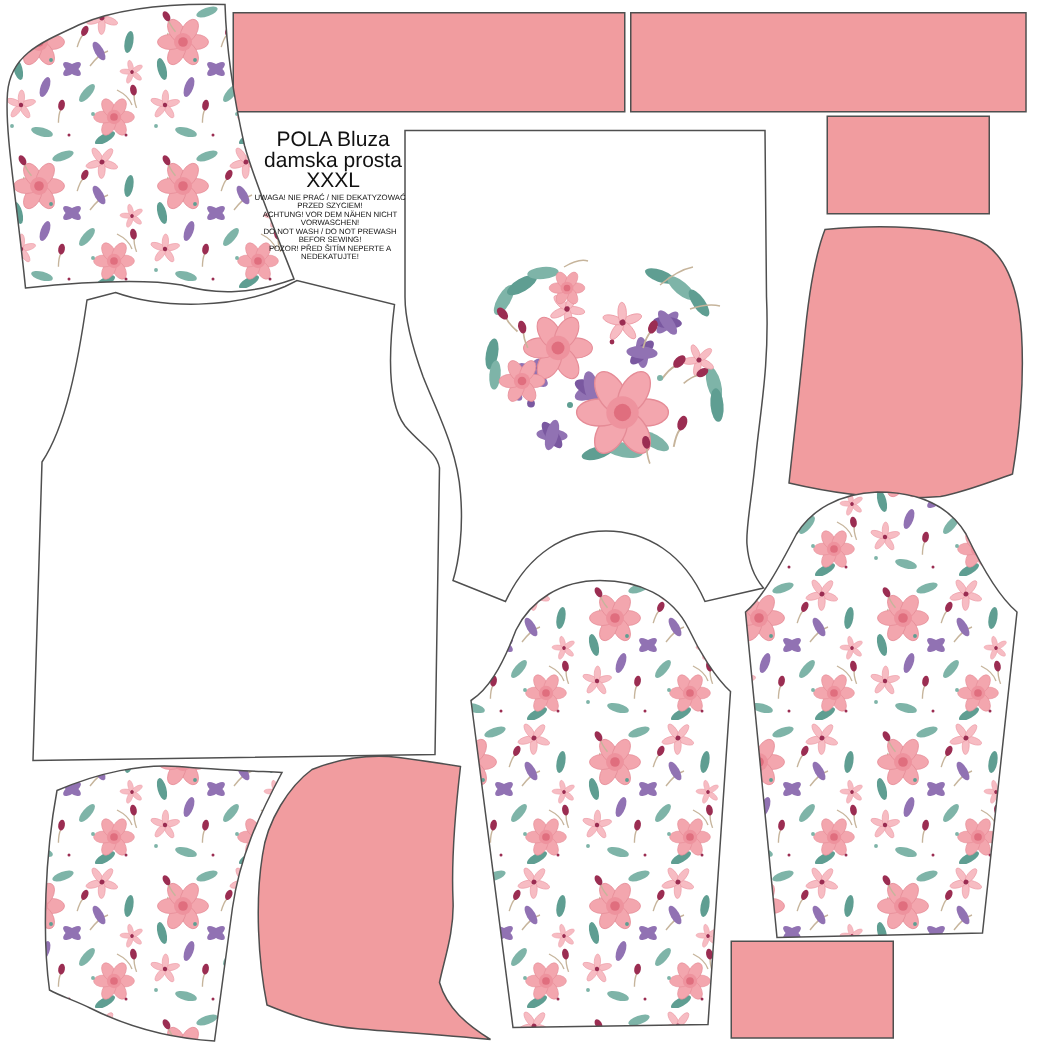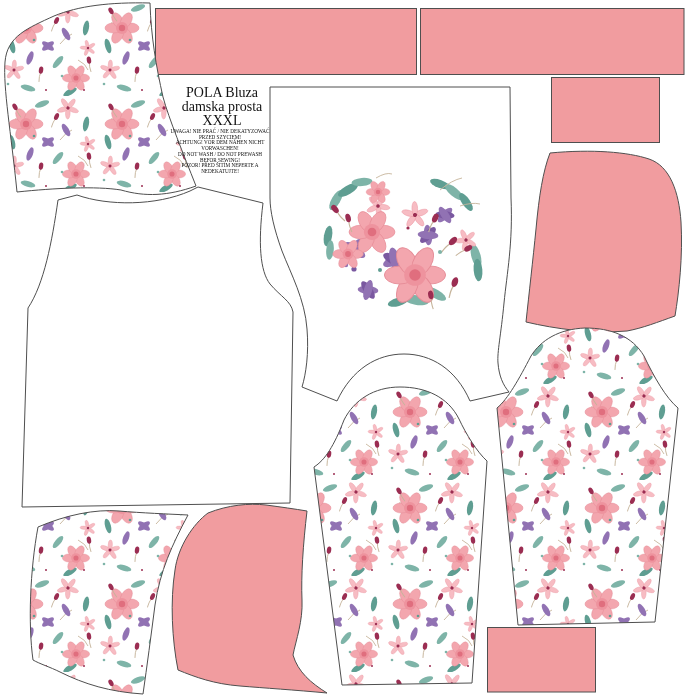--- a/index.html
+++ b/index.html
@@ -1,17 +1,17 @@
 <!DOCTYPE html>
 <html style="--background: #ffffff; --fabric-pink: #f19c9f; --outline-gray: #4f4f4f; --rose-pink: #f3a6ae; --rose-deep: #e06e7e; --floral-purple: #9172b3; --floral-teal: #7eb4a8; --floral-burgundy: #9b2d52;"><head>
 <meta charset="utf-8">
 <style>
   html,body{margin:0;padding:0;background:#ffffff;}
   .stage{position:relative;width:700px;height:700px;background:var(--background,#fff);overflow:hidden;
-         font-family:Liberation Serif, serif;}
+         font-family:Liberation Sans, sans-serif;}
   svg{display:block;}
   .piece-outline{stroke:var(--outline-gray,#4f4f4f);stroke-width:1;}
   .pink-piece{fill:var(--fabric-pink,#f19c9f);}
   .white-piece{fill:#ffffff;}
   .floral-piece{fill:url(#floralPattern);}
   .rose-petal{fill:var(--rose-pink,#f3a6ae);stroke:#e58b96;stroke-width:.5;}
   .rose-mid{fill:#ee939e;}
   .rose-core{fill:var(--rose-deep,#e06e7e);}
   .star-petal{fill:#f7bcc3;stroke:#ec99a4;stroke-width:.4;}
   .purple-fill{fill:var(--floral-purple,#9172b3);}

